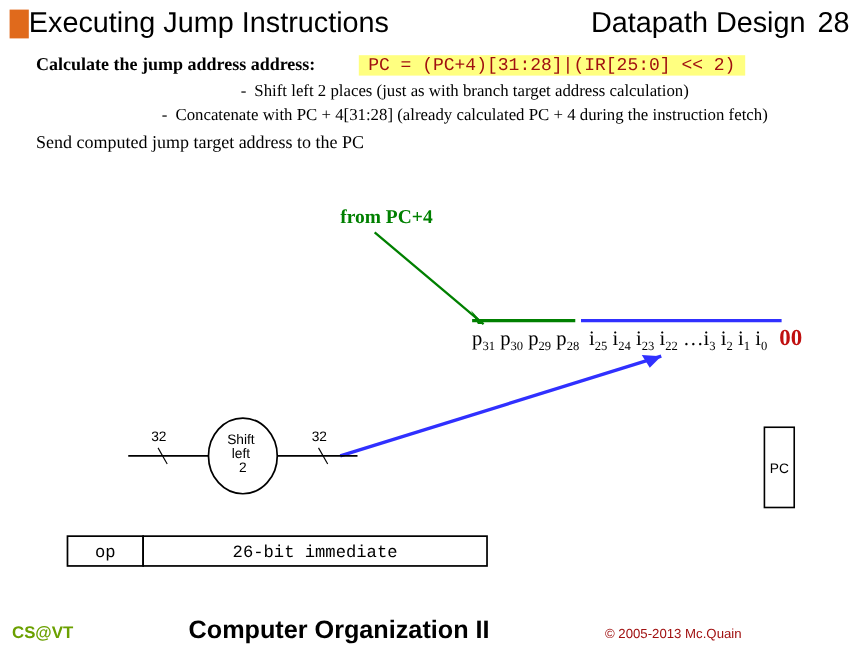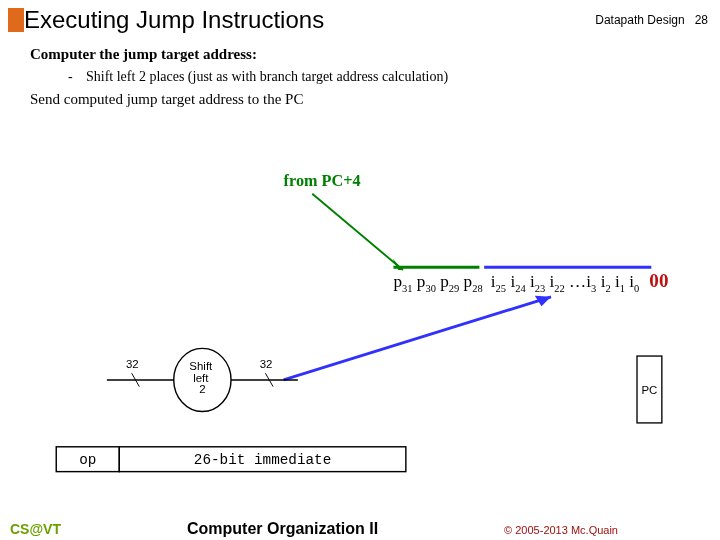--- a/index.html
+++ b/index.html
@@ -23,21 +23,21 @@
     background: #e06a1c;
   }
   .title {
     font-family: Arial, Helvetica, sans-serif;
     font-size: 24px;
     font-weight: 400;
     flex: 1;
   }
   .hdr-right {
     font-family: Arial, Helvetica, sans-serif;
-    font-size: 12px;
+    font-size: 24px;
     display: flex;
     gap: 10px;
     align-items: center;
   }
   .content {
     padding: 6px 20px 6px 30px;
   }
   .calc-row {
     display: flex;
     align-items: center;
@@ -54,20 +54,21 @@
     margin-left: 36px;
     font-size: 15px;
   }
   ul.sub {
     list-style: none;
     margin: 6px 0 6px 38px;
   }
   ul.sub li {
     margin-bottom: 4px;
     font-size: 14px;
+    text-align: center;
   }
   ul.sub li::before {
     content: "-";
     display: inline-block;
     width: 18px;
   }
   .line2 {
     margin-top: 0;
     font-size: 15px;
   }
@@ -87,41 +88,43 @@
     left: 0;
     width: 628px;
     padding: 0 10px;
     display: flex;
     justify-content: space-between;
     align-items: baseline;
     font-family: Arial, Helvetica, sans-serif;
     font-size: 12px;
   }
   .footer .left { color: #6ba000; font-weight: 700; font-size: 14px;}
-  .footer .center { font-weight: 700; font-size: 16px; }
+  .footer .center { font-weight: 700; font-size: 21px; }
   .footer .right { color: #a01010; font-size: 11px; }
 </style>
 </head>
 <body>
 
 <div class="header">
   <div class="orange-block"></div>
   <div class="title">Executing Jump Instructions</div>
   <div class="hdr-right">
     <span>Datapath Design</span>
     <span>28</span>
   </div>
 </div>
 
 <div class="content">
   <div class="calc-row">
-    <span class="calc-text">Computer the jump target address:</span>
+    <span class="calc-text">Calculate the jump address address:</span>
+    <span class="formula-box">PC = (PC+4)[31:28]|(IR[25:0] &lt;&lt; 2)</span>
   </div>
   <ul class="sub">
     <li>Shift left 2 places (just as with branch target address calculation)</li>
+    <li>Concatenate with PC + 4[31:28] (already calculated PC + 4 during the instruction fetch)</li>
   </ul>
   <div class="line2">Send computed jump target address to the PC</div>
 </div>
 
 <svg class="diagram" viewBox="0 0 720 335">
 
   <text x="280" y="22" fill="#008000" font-weight="bold" font-size="17">from PC+4</text>
   <line x1="310" y1="30" x2="405" y2="110" stroke="#008000" stroke-width="2"></line>
   <polygon points="405,110 394,98 400,110" fill="#008000"></polygon>
 

